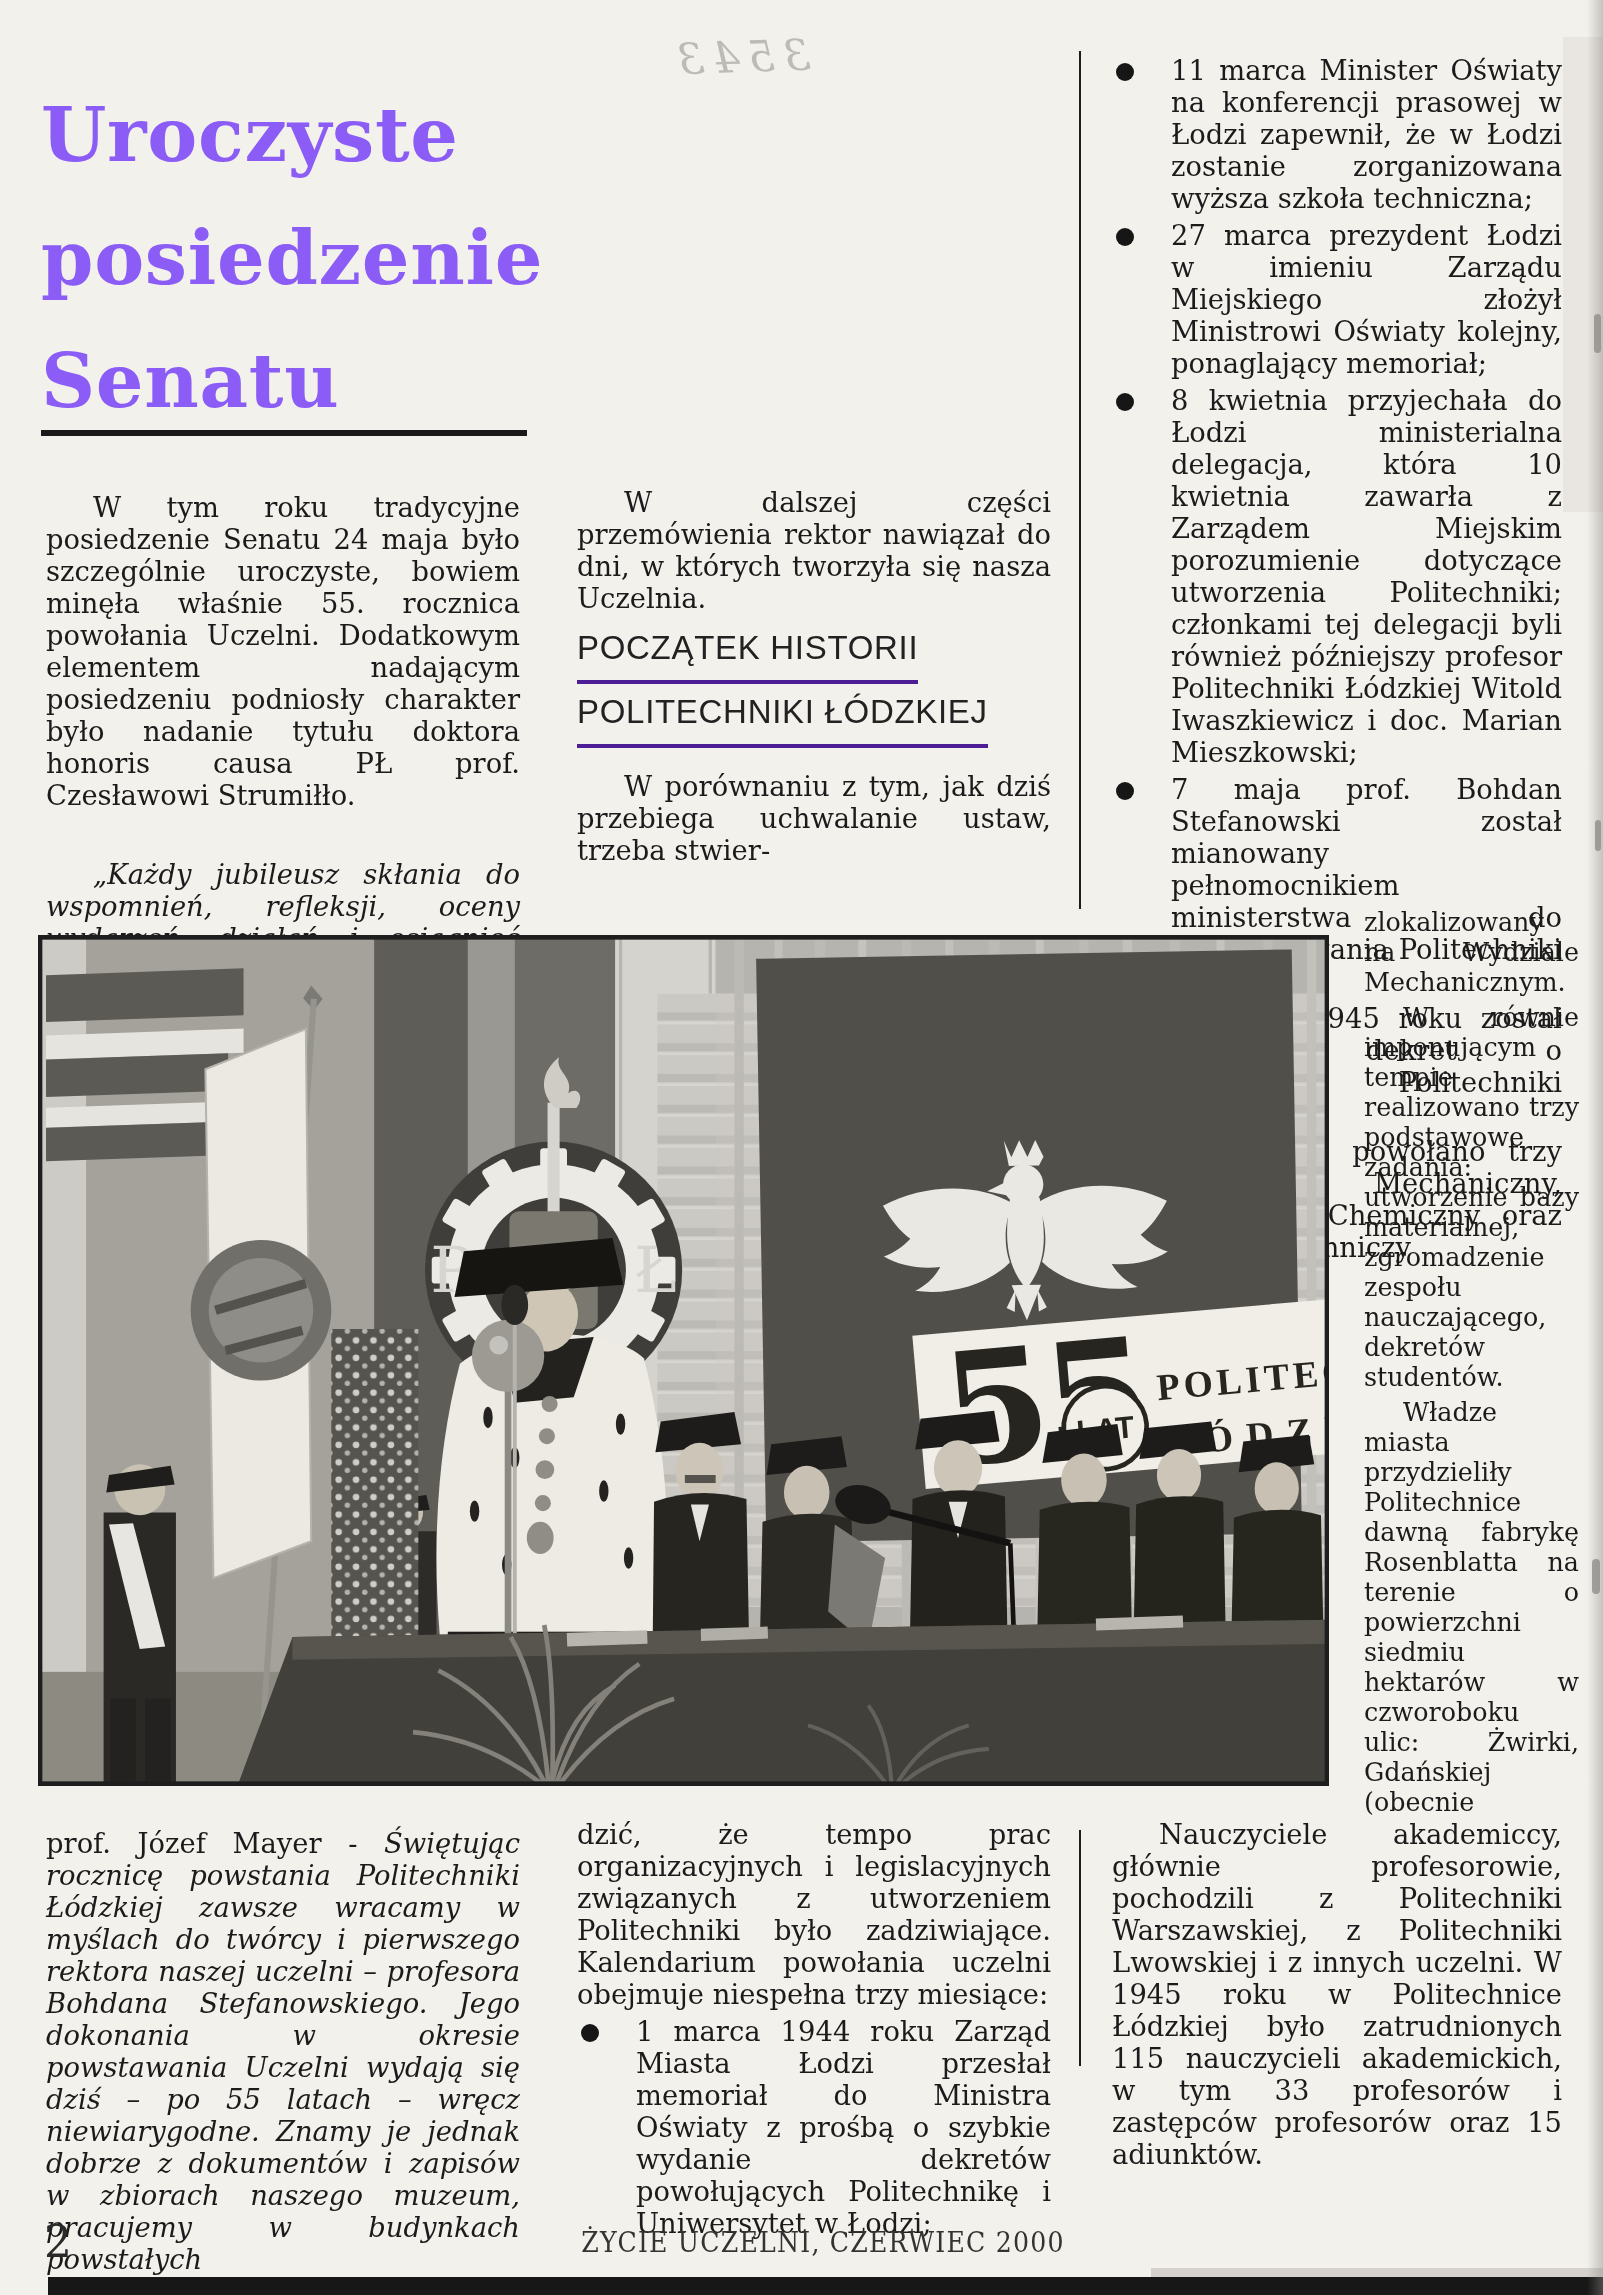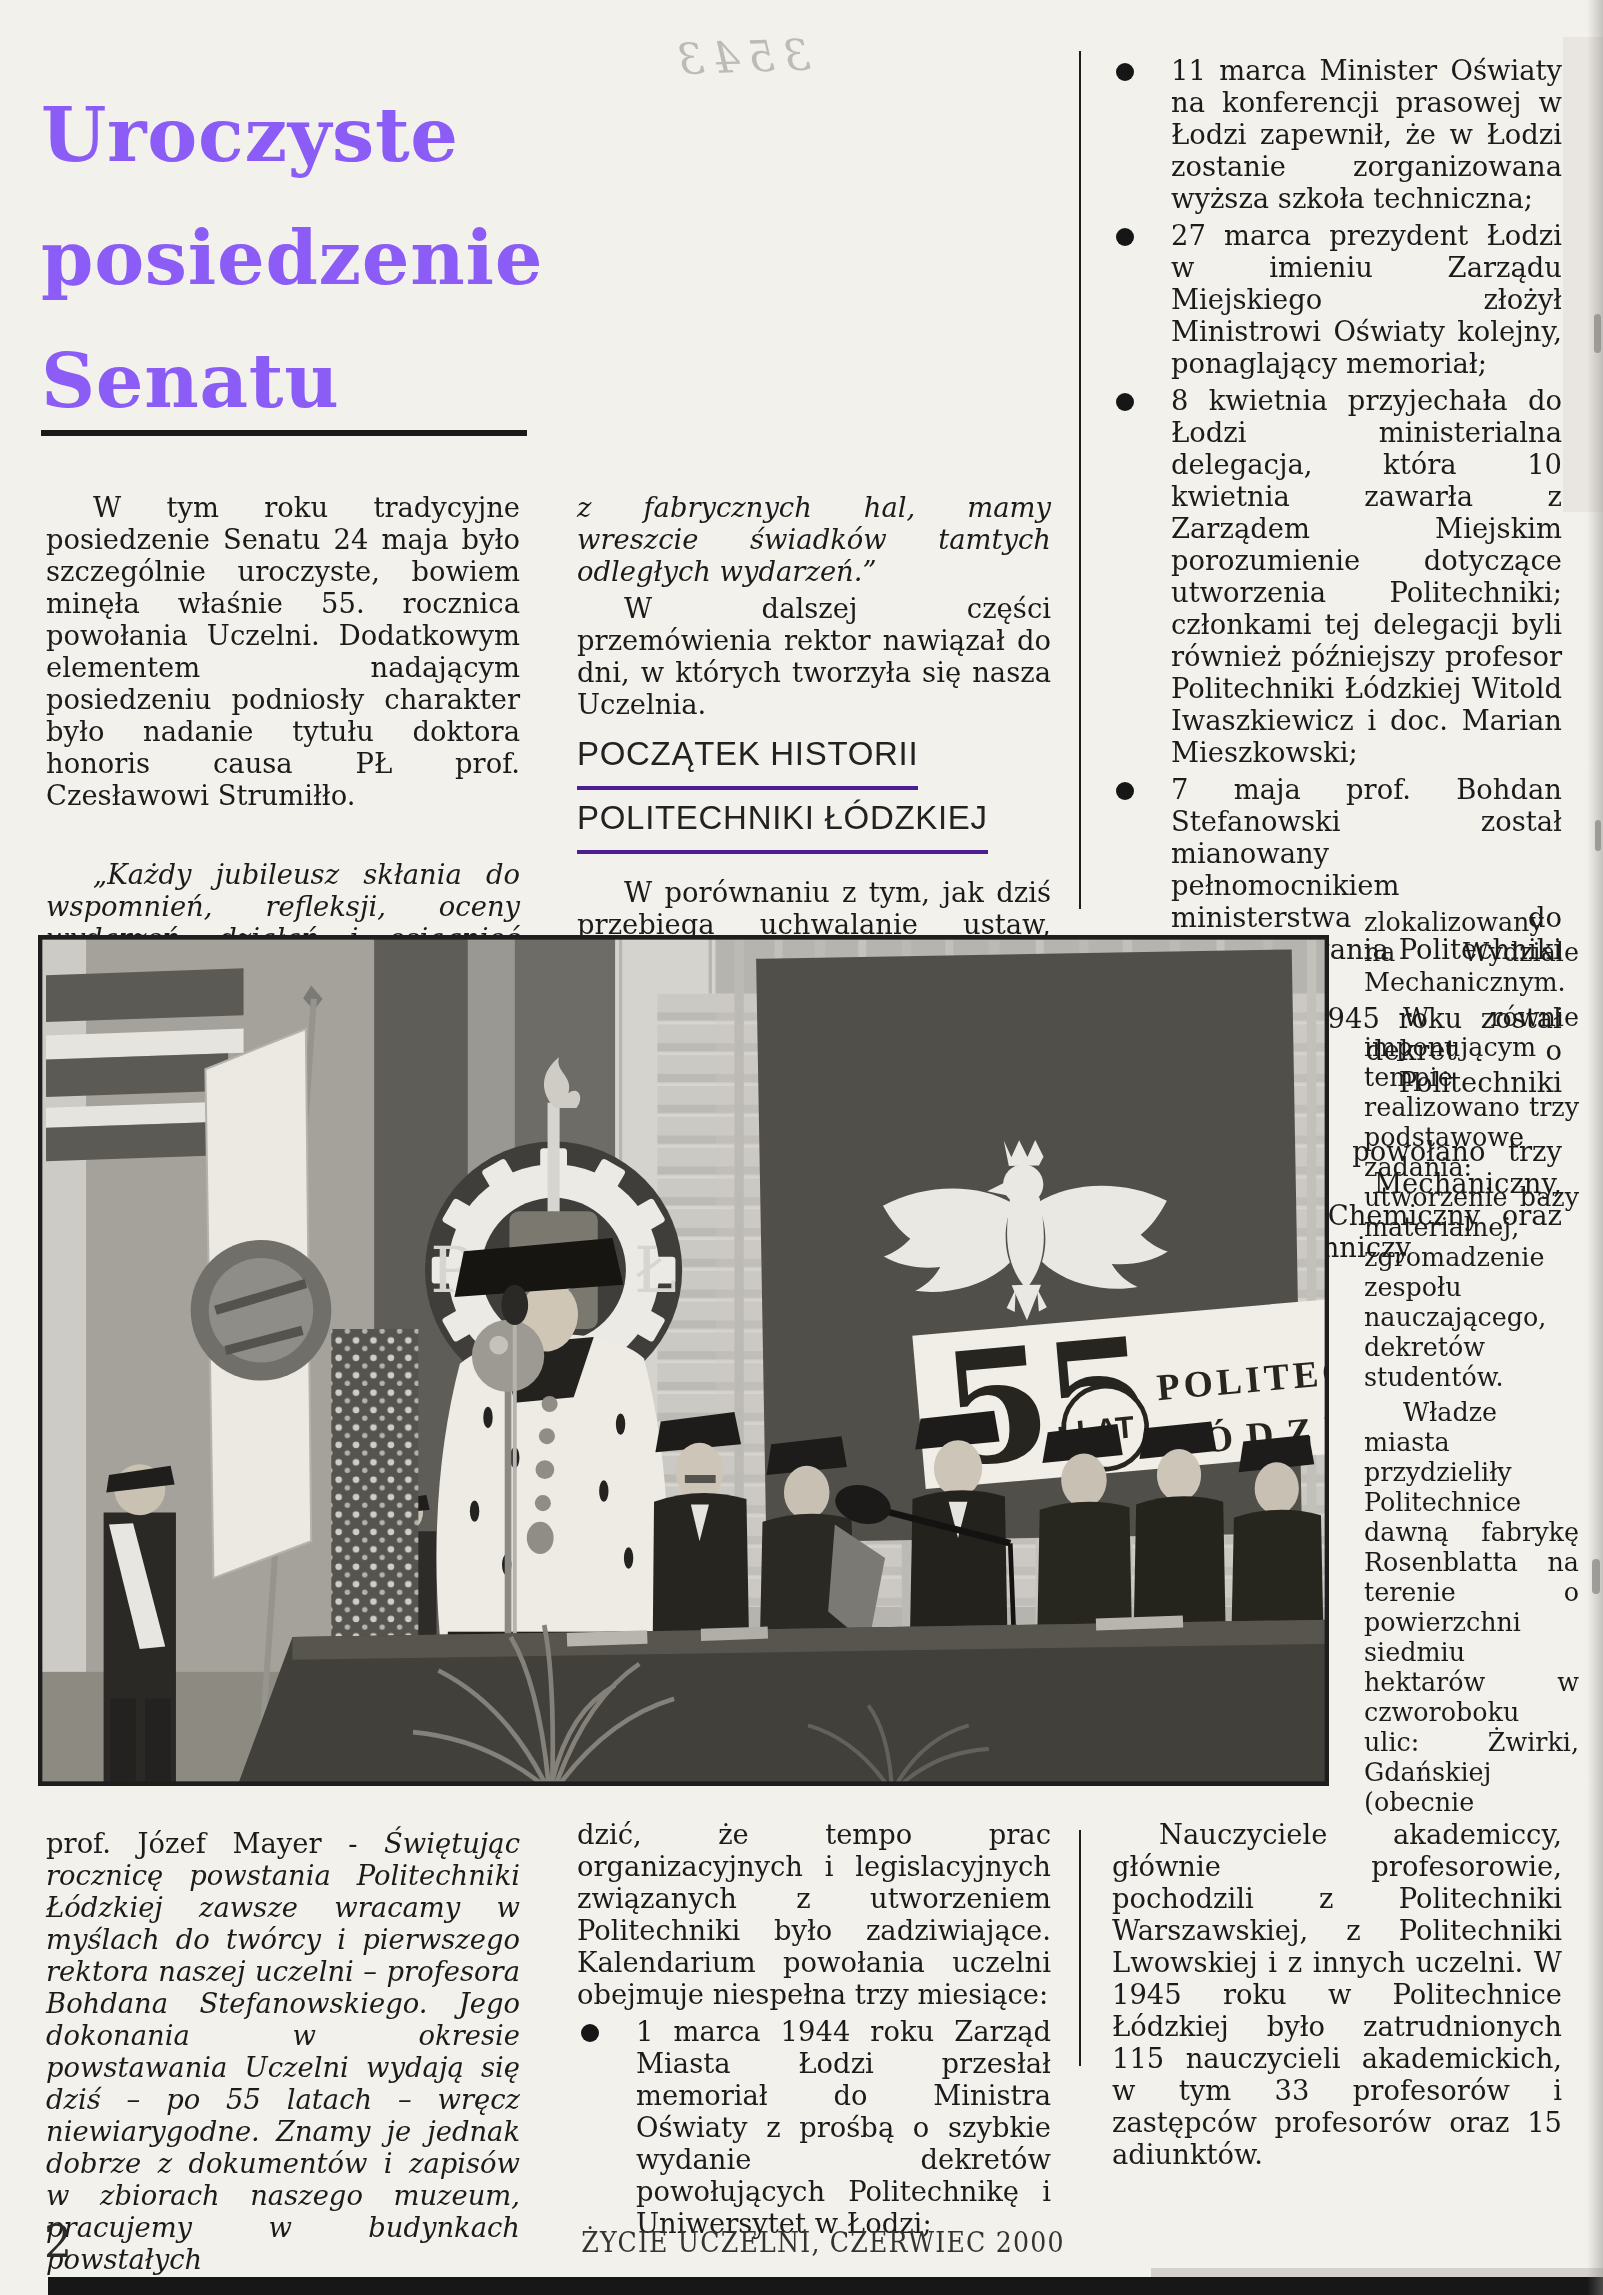--- a/index.html
+++ b/index.html
@@ -78,21 +78,20 @@
   <h1 class="headline">Uroczyste posiedzenie Senatu</h1>
   <div class="headline-rule"></div>
   <div class="handwriting">3543</div>
 
   <div class="col col1-top">
     <p class="indent">W tym roku tradycyjne posiedzenie Senatu 24 maja było szczególnie uroczyste, bowiem minęła właśnie 55. rocznica powołania Uczelni. Dodatkowym elementem nadającym posiedzeniu podniosły charakter było nadanie tytułu doktora honoris causa PŁ prof. Czesławowi Strumiłło.</p>
     <p class="italic indent quote">„Każdy jubileusz skłania do wspomnień, refleksji, oceny wydarzeń, działań i osiągnięć minionego okresu. – rozpoczął swoje wystąpienie rektor</p>
   </div>
 
   <div class="col col2-top">
-    <p class="italic">z fabrycznych hal, mamy wreszcie świadków tamtych odległych wydarzeń.”</p>
     <p class="indent p2">W dalszej części przemówienia rektor nawiązał do dni, w których tworzyła się nasza Uczelnia.</p>
     <p class="section-heading"><span>POCZĄTEK HISTORII</span><br>
     <span>POLITECHNIKI ŁÓDZKIEJ</span></p>
     <p class="indent p3">W porównaniu z tym, jak dziś przebiega uchwalanie ustaw, trzeba stwier-</p>
   </div>
 
   <div class="divider-v div-top"></div>
   <div class="col col3-top">
     <p class="bullet-item">11 marca Minister Oświaty na konferencji prasowej w Łodzi zapewnił, że w Łodzi zostanie zorganizowana wyższa szkoła techniczna;</p>
     <p class="bullet-item">27 marca prezydent Łodzi w imieniu Zarządu Miejskiego złożył Ministrowi Oświaty kolejny, ponaglający memoriał;</p>

